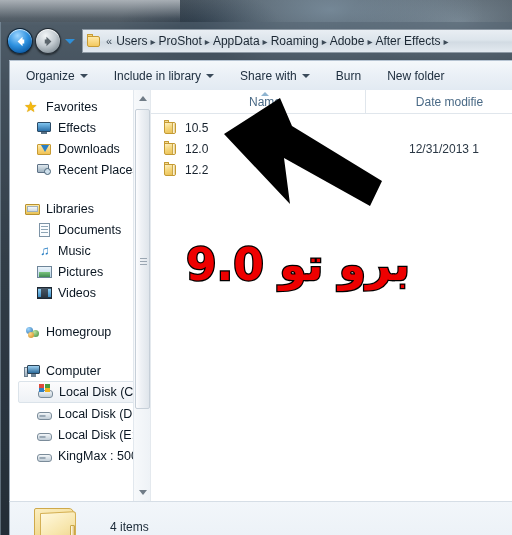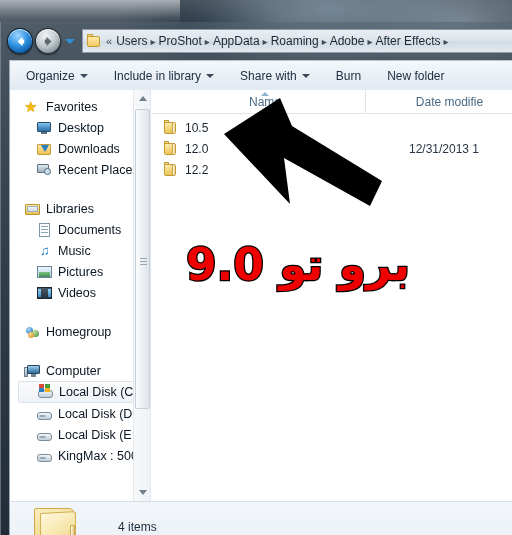--- a/index.html
+++ b/index.html
@@ -297,21 +297,21 @@
   .status-folder .front {
     position:absolute; left:10px; top:9px; width:36px; height:34px;
     background: linear-gradient(150deg,#fff8dd 0%,#f7e6ad 55%,#ecd083 100%);
     border:1px solid #d4b055; border-radius: 1px 3px 3px 3px;
     transform: skewY(-3deg);
   }
   .status-folder .spine {
     position:absolute; left:40px; top:22px; width:5px; height:11px;
     background: linear-gradient(90deg,#fffdf2,#e3c475); border:1px solid #c9a748; border-radius:1px;
   }
-  .status-text { font-size: 12px; color: #1b2a38; margin-left: 32px; }
+  .status-text { font-size: 12px; color: #1b2a38; margin-left: 24px; }
 </style>
 </head>
 <body>
 
 <div id="desktop-backdrop"></div>
 
 <div id="explorer-window">
 
   <div class="addressbar-row">
 
@@ -380,21 +380,21 @@
       <div class="nav-group">
         <div class="nav-row">
           <span class="nav-ico ic-star">★</span>
           <span>Favorites</span>
         </div>
         <div class="nav-row child">
           <span class="nav-ico ic-desktop">
               <span class="scr"></span>
               <span class="base"></span>
             </span>
-          <span>Desktop</span>
+          <span>Effects</span>
         </div>
         <div class="nav-row child">
           <span class="nav-ico ic-dl">
               <span class="fbody"></span>
               <span class="arrow"></span>
             </span>
           <span>Downloads</span>
         </div>
         <div class="nav-row child">
           <span class="nav-ico ic-recent">

